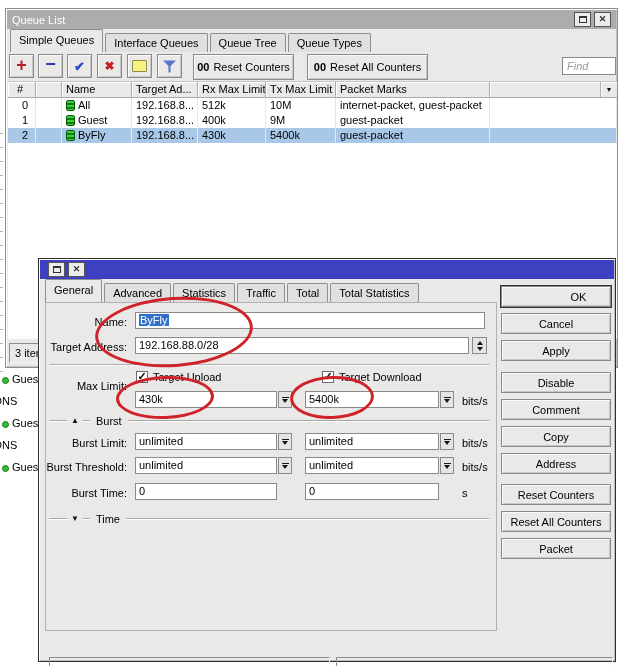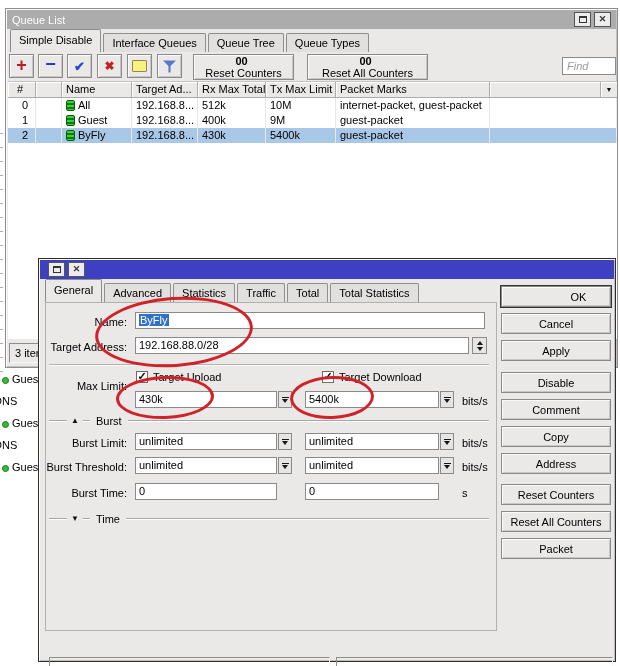--- a/index.html
+++ b/index.html
@@ -33,21 +33,21 @@
            box-shadow: inset 1px 1px 0 #fbfbfb, inset -1px -1px 0 #c9c6c6;
            display: flex; align-items: center; justify-content: center; }
   .toolbtn { position: absolute; top: 45px; width: 25px; height: 24px; }
   .g-add { color: #b52025; font-size: 18px; font-weight: bold; line-height: 1; margin-top: -2px; }
   .g-min { color: #2b35b5; font-size: 18px; font-weight: bold; line-height: 1; margin-top: -4px; }
   .g-chk { color: #2b49c9; font-size: 13px; font-weight: bold; line-height: 1; }
   .g-x   { color: #c32222; font-size: 12px; font-weight: bold; line-height: 1; }
   .g-note { width: 15px; height: 12px; background: #f7f083; border: 1px solid #8f8a4a; border-radius: 1px; }
   .g-funnel { width: 13px; height: 13px; background: #5b76c9;
               clip-path: polygon(0 8%, 100% 8%, 58% 50%, 58% 100%, 42% 100%, 42% 50%); }
-  .resetbtn { position: absolute; top: 45px; height: 23px; padding: 12px 8px; white-space: nowrap; flex-direction: column; }
+  .resetbtn { position: absolute; top: 45px; height: 23px; padding: 12px 8px; white-space: nowrap; }
   .resetbtn b { margin-right: 4px; }
   .find { position: absolute; left: 556px; top: 48px; width: 54px; height: 18px;
           border: 1px solid #8a8a8a; padding: 0 4px; background: #fff; font-size: 11px; }
   .find::placeholder { color: #9a9a9a; font-style: italic; }
 
   #qlist { position: absolute; left: 2px; top: 72px; width: 609px; height: 258px;
            background: #fff; border-top: 1px solid #c5c2c2; }
   .lrow { display: grid; grid-template-columns: 28px 26px 70px 66px 68px 70px 154px 1fr;
           height: 15px; line-height: 15px; }
   .lrow > div { padding: 0 4px; border-right: 1px solid #e9e7e7; overflow: hidden; white-space: nowrap; }
@@ -142,21 +142,21 @@
     <span class="ttl">Queue List</span>
     <span class="wbtn">
         <span class="maxglyph"></span>
       </span>
     <span class="wbtn">
         <span>✕</span>
       </span>
   </div>
 
   <div class="tabs">
-    <div class="tab active">Simple Disable</div>
+    <div class="tab active">Simple Queues</div>
     <div class="tab">Interface Queues</div>
     <div class="tab">Queue Tree</div>
     <div class="tab">Queue Types</div>
   </div>
 
   <div class="toolbtn btn3d" style="left:3px;">
       <span class="g-add">+</span>
     </div>
   <div class="toolbtn btn3d" style="left:32px;">
       <span class="g-min">−</span>
@@ -183,21 +183,21 @@
     <span>Reset All Counters</span>
   </div>
   <input class="find" placeholder="Find" style="">
 
   <div id="qlist">
     <div class="lrow lhead">
       <div class="cell-num" style="text-align:center;">#</div>
       <div></div>
       <div>Name</div>
       <div>Target Ad...</div>
-      <div>Rx Max Total</div>
+      <div>Rx Max Limit</div>
       <div>Tx Max Limit</div>
       <div>Packet Marks</div>
       <div></div>
     </div>
 
     <div class="lrow">
       <div class="cell-num">0</div>
       <div></div>
       <div class="namecell">
           <span class="qicon"></span>

